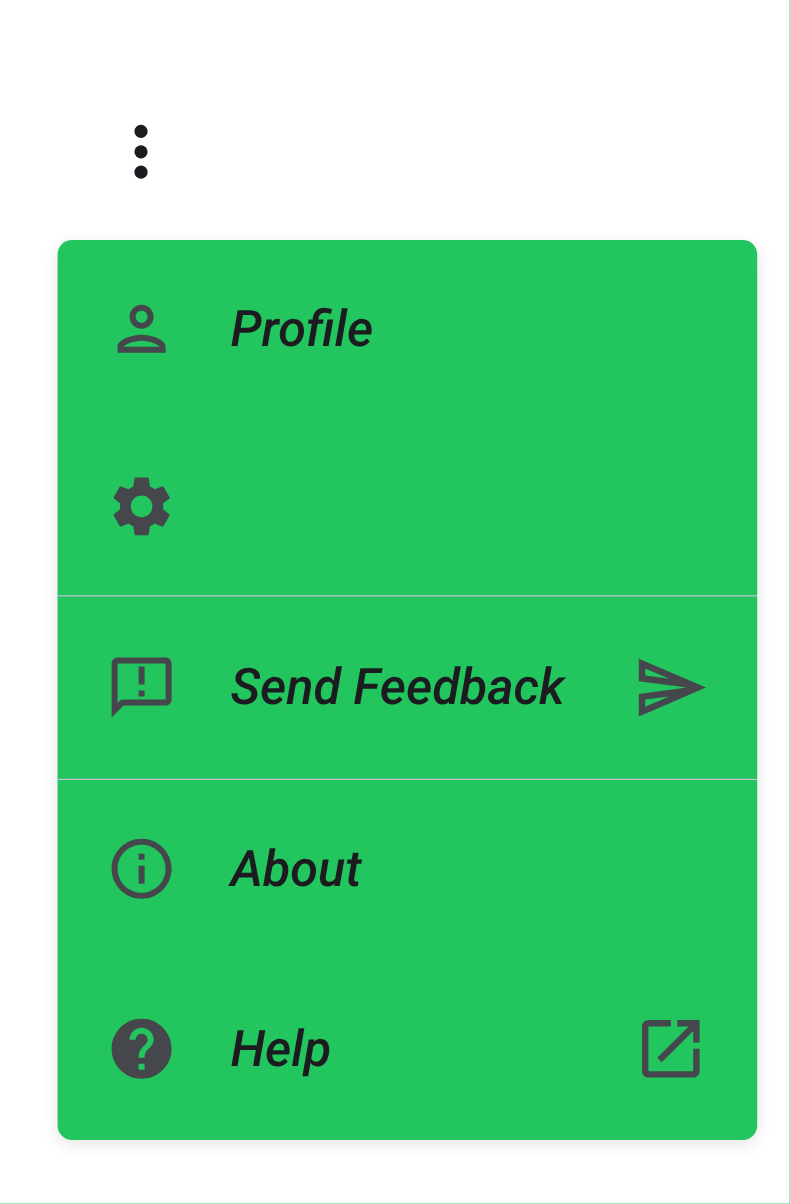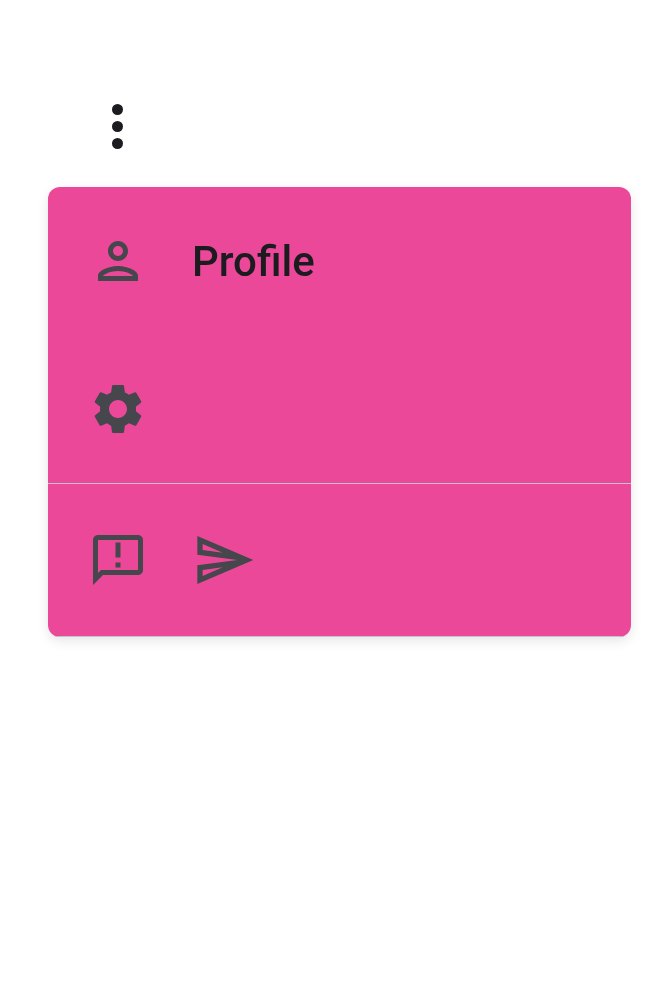--- a/index.html
+++ b/index.html
@@ -28,27 +28,28 @@
       align-items: center;
     }
     .dot {
       width: 11px;
       height: 11px;
       background: #1b1b20;
       border-radius: 50%;
     }
     .menu {
       position: absolute;
-      top: 187px;
+      top: 200px;
       left: 48px;
       width: 583px;
-      background: #ec4899;
+      background: #22c55e;
       border-radius: 12px;
       box-shadow: 0 4px 12px rgba(0,0,0,0.1);
       overflow: hidden;
+      font-style: italic;
     }
     .menu-item {
       display: flex;
       align-items: center;
       padding: 44px 40px;
       cursor: pointer;
       gap: 44px;
     }
     .menu-icon {
       width: 60px;
@@ -119,24 +120,46 @@
   </div>
 
   <div class="divider"></div>
 
   <div class="menu-item">
     <span class="menu-icon">
       <svg viewBox="0 0 24 24">
           <path d="M20 2H4c-1.1 0-2 .9-2 2v18l4-4h14c1.1 0 2-.9 2-2V4c0-1.1-.9-2-2-2zm0 14H5.17L4 17.17V4h16v12zM11 5h2v6h-2zm0 8h2v2h-2z"></path>
         </svg>
     </span>
+    <span class="menu-label">Send Feedback</span>
     <span class="trailing-icon">
       <svg viewBox="0 0 24 24">
           <path d="M4.01 6.03l7.51 3.22-7.52-1 .01-2.22m7.5 8.72L4 17.97v-2.22l7.51-1M2.01 3L2 10l15 2-15 2 .01 7L23 12 2.01 3z"></path>
         </svg>
     </span>
   </div>
 
   <div class="divider"></div>
 
+  <div class="menu-item">
+    <span class="menu-icon">
+      <svg viewBox="0 0 24 24">
+          <path d="M11 7h2v2h-2zm0 4h2v6h-2zm1-9C6.48 2 2 6.48 2 12s4.48 10 10 10 10-4.48 10-10S17.52 2 12 2zm0 18c-4.41 0-8-3.59-8-8s3.59-8 8-8 8 3.59 8 8-3.59 8-8 8z"></path>
+        </svg>
+    </span>
+    <span class="menu-label">About</span>
+  </div>
 
+  <div class="menu-item">
+    <span class="menu-icon">
+      <svg viewBox="0 0 24 24">
+          <path d="M12 2C6.48 2 2 6.48 2 12s4.48 10 10 10 10-4.48 10-10S17.52 2 12 2zm1 17h-2v-2h2v2zm2.07-7.75l-.9.92C13.45 12.9 13 13.5 13 15h-2v-.5c0-1.1.45-2.1 1.17-2.83l1.24-1.26c.37-.36.59-.86.59-1.41 0-1.1-.9-2-2-2s-2 .9-2 2H8c0-2.21 1.79-4 4-4s4 1.79 4 4c0 .88-.36 1.68-.93 2.25z"></path>
+        </svg>
+    </span>
+    <span class="menu-label">Help</span>
+    <span class="trailing-icon">
+      <svg viewBox="0 0 24 24">
+          <path d="M19 19H5V5h7V3H5c-1.11 0-2 .9-2 2v14c0 1.1.89 2 2 2h14c1.1 0 2-.9 2-2v-7h-2v7zM14 3v2h3.59l-9.83 9.83 1.41 1.41L19 6.41V10h2V3h-7z"></path>
+        </svg>
+    </span>
+  </div>
 
 </div>
 
 </body></html>

